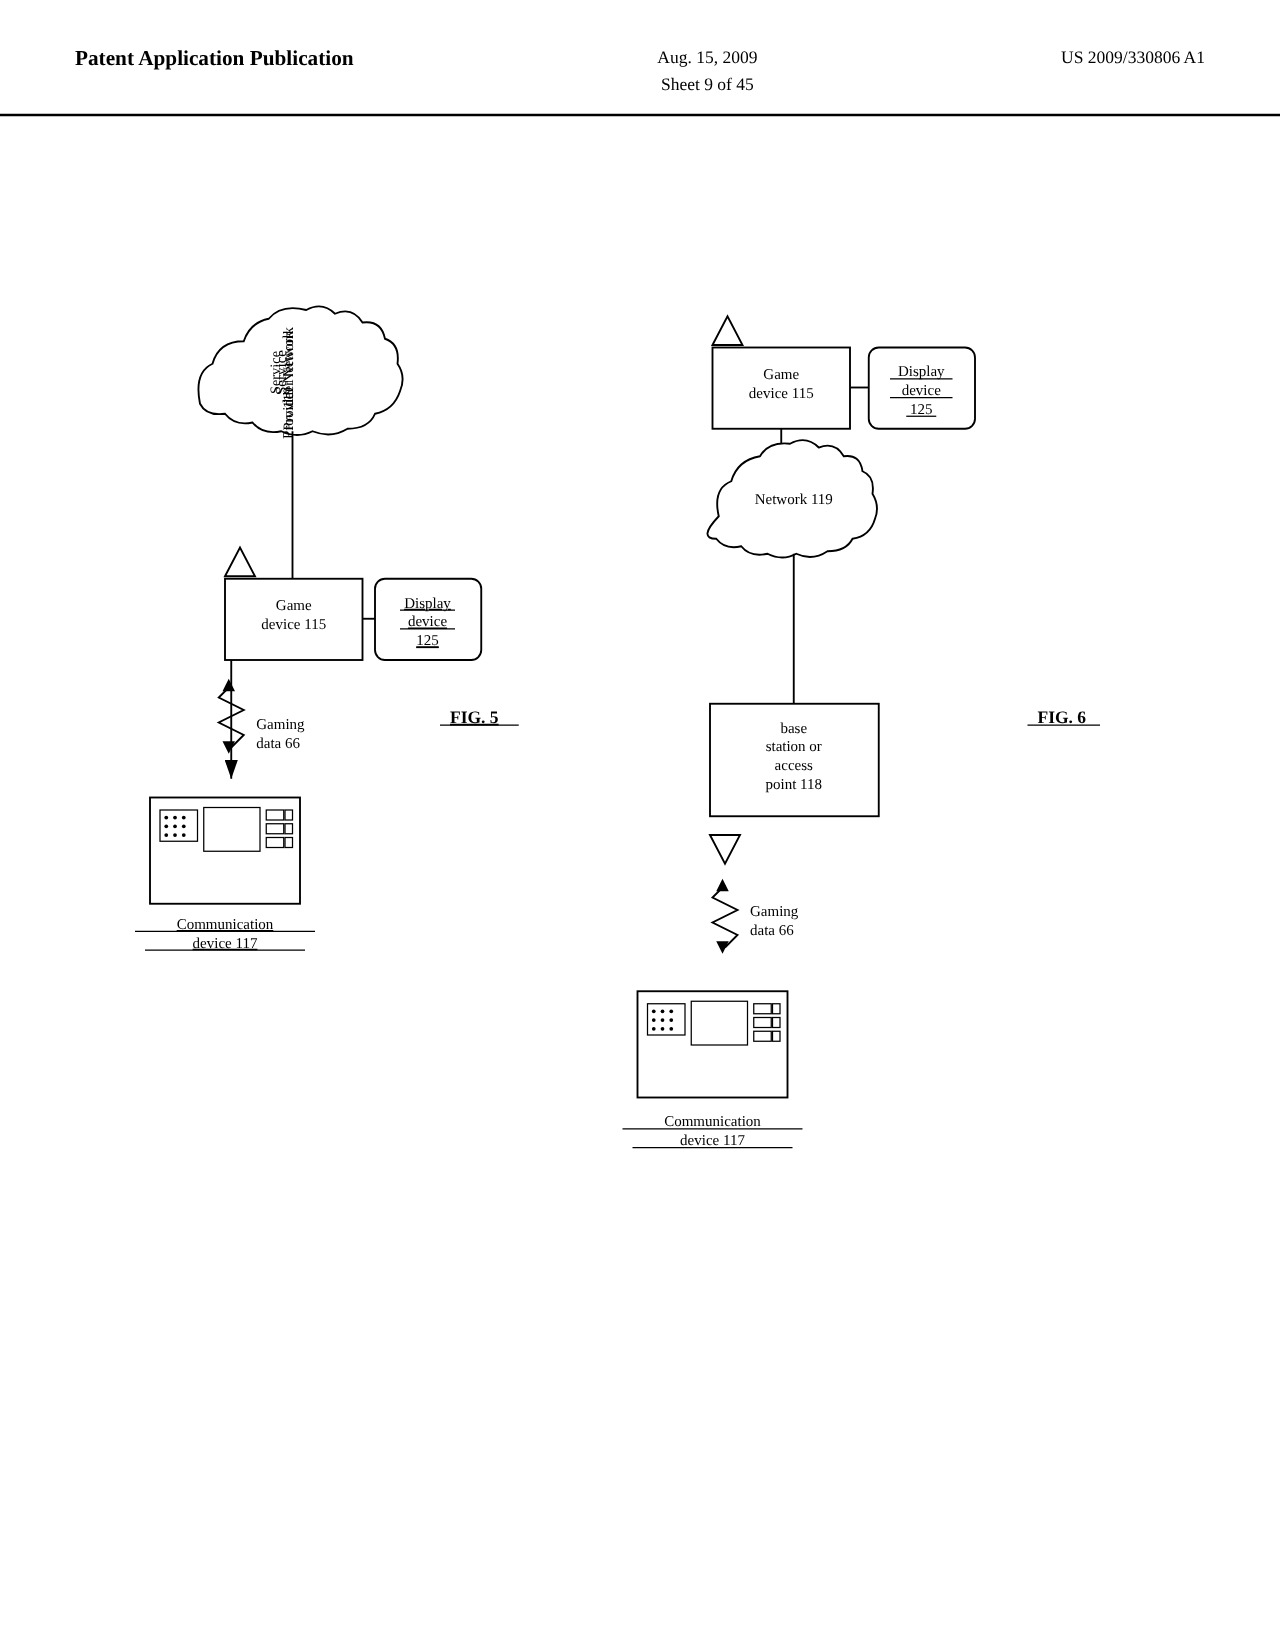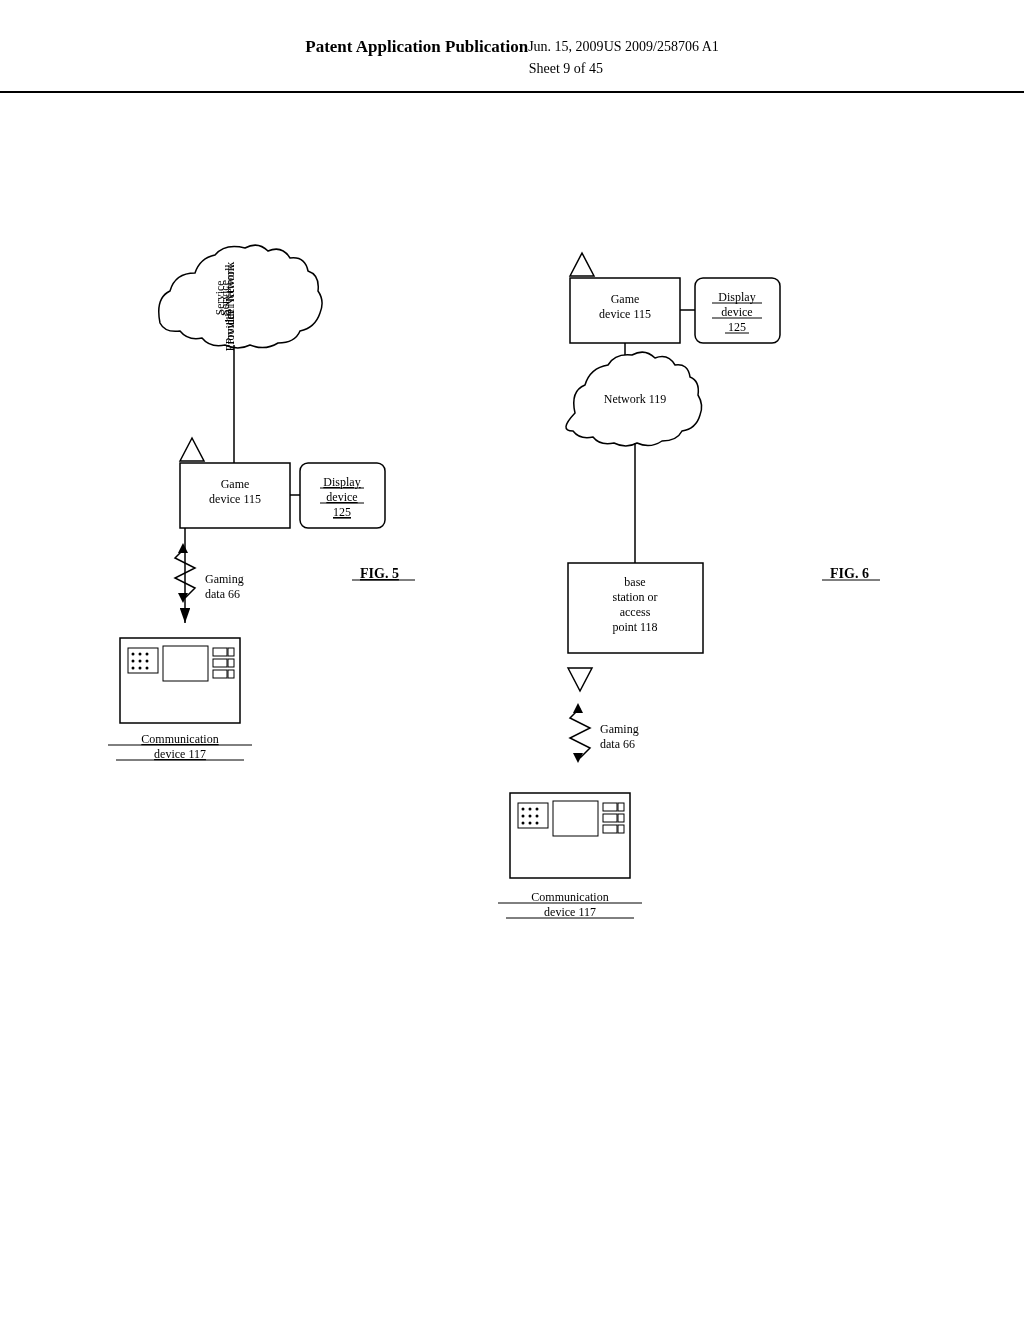--- a/index.html
+++ b/index.html
@@ -8,21 +8,21 @@
       font-family: 'Times New Roman', Times, serif;
       width: 1024px;
       min-height: 1320px;
       position: relative;
       overflow-x: hidden;
     }
 
     
     .header {
       display: flex;
-      justify-content: center;
+      justify-content: space-between;
       align-items: flex-start;
       padding: 36px 60px 10px 60px;
       border-bottom: 2px solid #000;
     }
     .header-left {
       font-size: 17px;
       font-weight: bold;
       line-height: 1.3;
     }
     .header-center {
@@ -51,24 +51,24 @@
       height: 1180px;
       pointer-events: none;
     }
   </style>
 </head>
 <body>
 
 <div class="header">
   <div class="header-left">Patent Application Publication</div>
   <div class="header-center">
-    <span>Jun. 15, 2009</span><br>
+    <span>Aug. 15, 2009</span><br>
     <span>Sheet 9 of 45</span>
   </div>
-  <div class="header-right">US 2009/258706 A1</div>
+  <div class="header-right">US 2009/330806 A1</div>
 </div>
 
 <div class="diagram-area">
 
   <svg class="diagram-svg" viewBox="0 0 1024 1180" xmlns="http://www.w3.org/2000/svg">
 
     <g>
 
       <path d="M160,230 Q155,205 170,198 Q175,180 195,180 Q200,165 215,162 Q225,150 245,155 Q258,148 268,158 Q282,152 290,165 Q305,163 308,178 Q320,182 318,198 Q325,208 320,220 Q315,235 300,238 Q295,250 278,250 Q265,258 250,252 Q238,258 225,252 Q210,255 202,245 Q188,248 180,238 Q165,240 160,230 Z" fill="white" stroke="black" stroke-width="1.5"></path>
 

